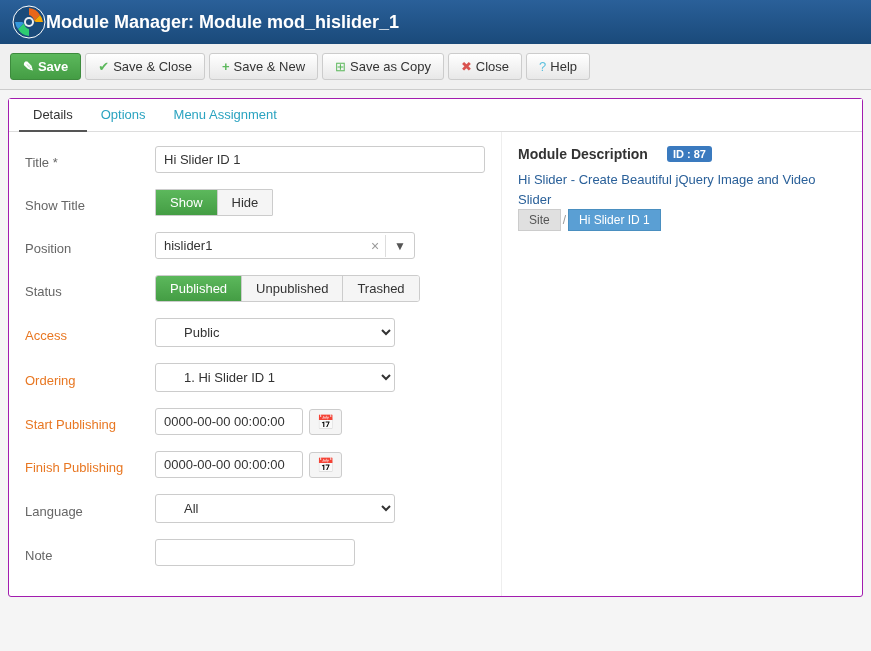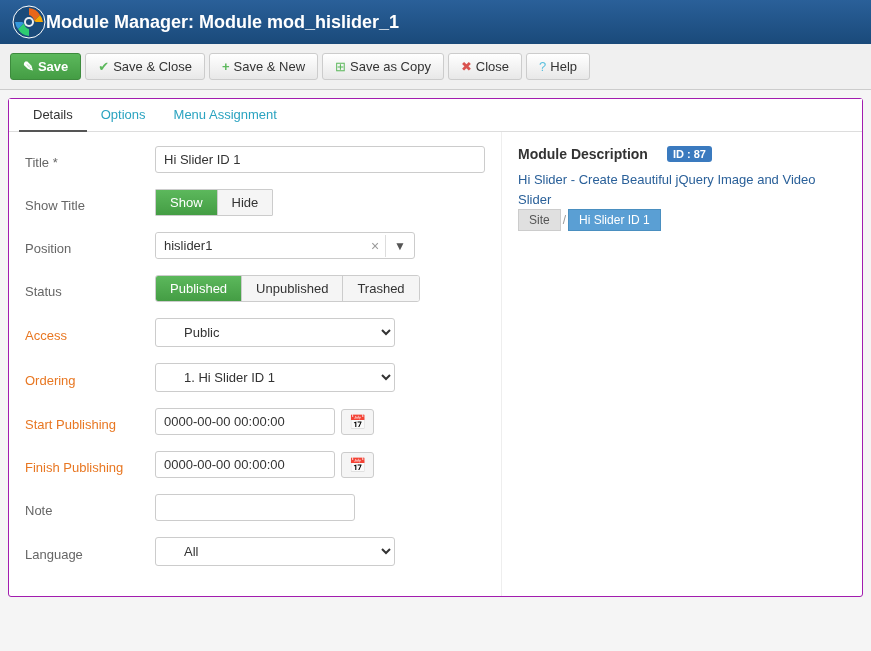--- a/index.html
+++ b/index.html
@@ -213,21 +213,21 @@
       appearance: auto;
     }
 
     
     .date-group {
       display: flex;
       align-items: center;
       gap: 6px;
     }
     .date-group input {
-      width: 180px;
+      width: 148px;
     }
     .calendar-btn {
       padding: 4px 7px;
       border: 1px solid #ccc;
       border-radius: 3px;
       background: #f5f5f5;
       cursor: pointer;
       font-size: 14px;
     }
 
@@ -419,32 +419,32 @@
           <div class="date-group">
             <input type="text" value="0000-00-00 00:00:00" style="">
             <button class="calendar-btn">
               <span>📅</span>
             </button>
           </div>
         </div>
       </div>
 
       <div class="form-row">
-        <div class="form-label">Note</div>
-        <div class="form-control">
-          <input type="text" style="width: 200px;">
-        </div>
-      </div>
-
-      <div class="form-row">
         <div class="form-label">Language</div>
         <div class="form-control">
           <select>
             <option>All</option>
           </select>
+        </div>
+      </div>
+
+      <div class="form-row">
+        <div class="form-label">Note</div>
+        <div class="form-control">
+          <input type="text" style="width: 200px;">
         </div>
       </div>
 
     </div>
 
     <div class="form-right">
       <div class="module-desc-title">
         <span>Module Description</span>
         <span class="id-badge">ID : 87</span>
       </div>

